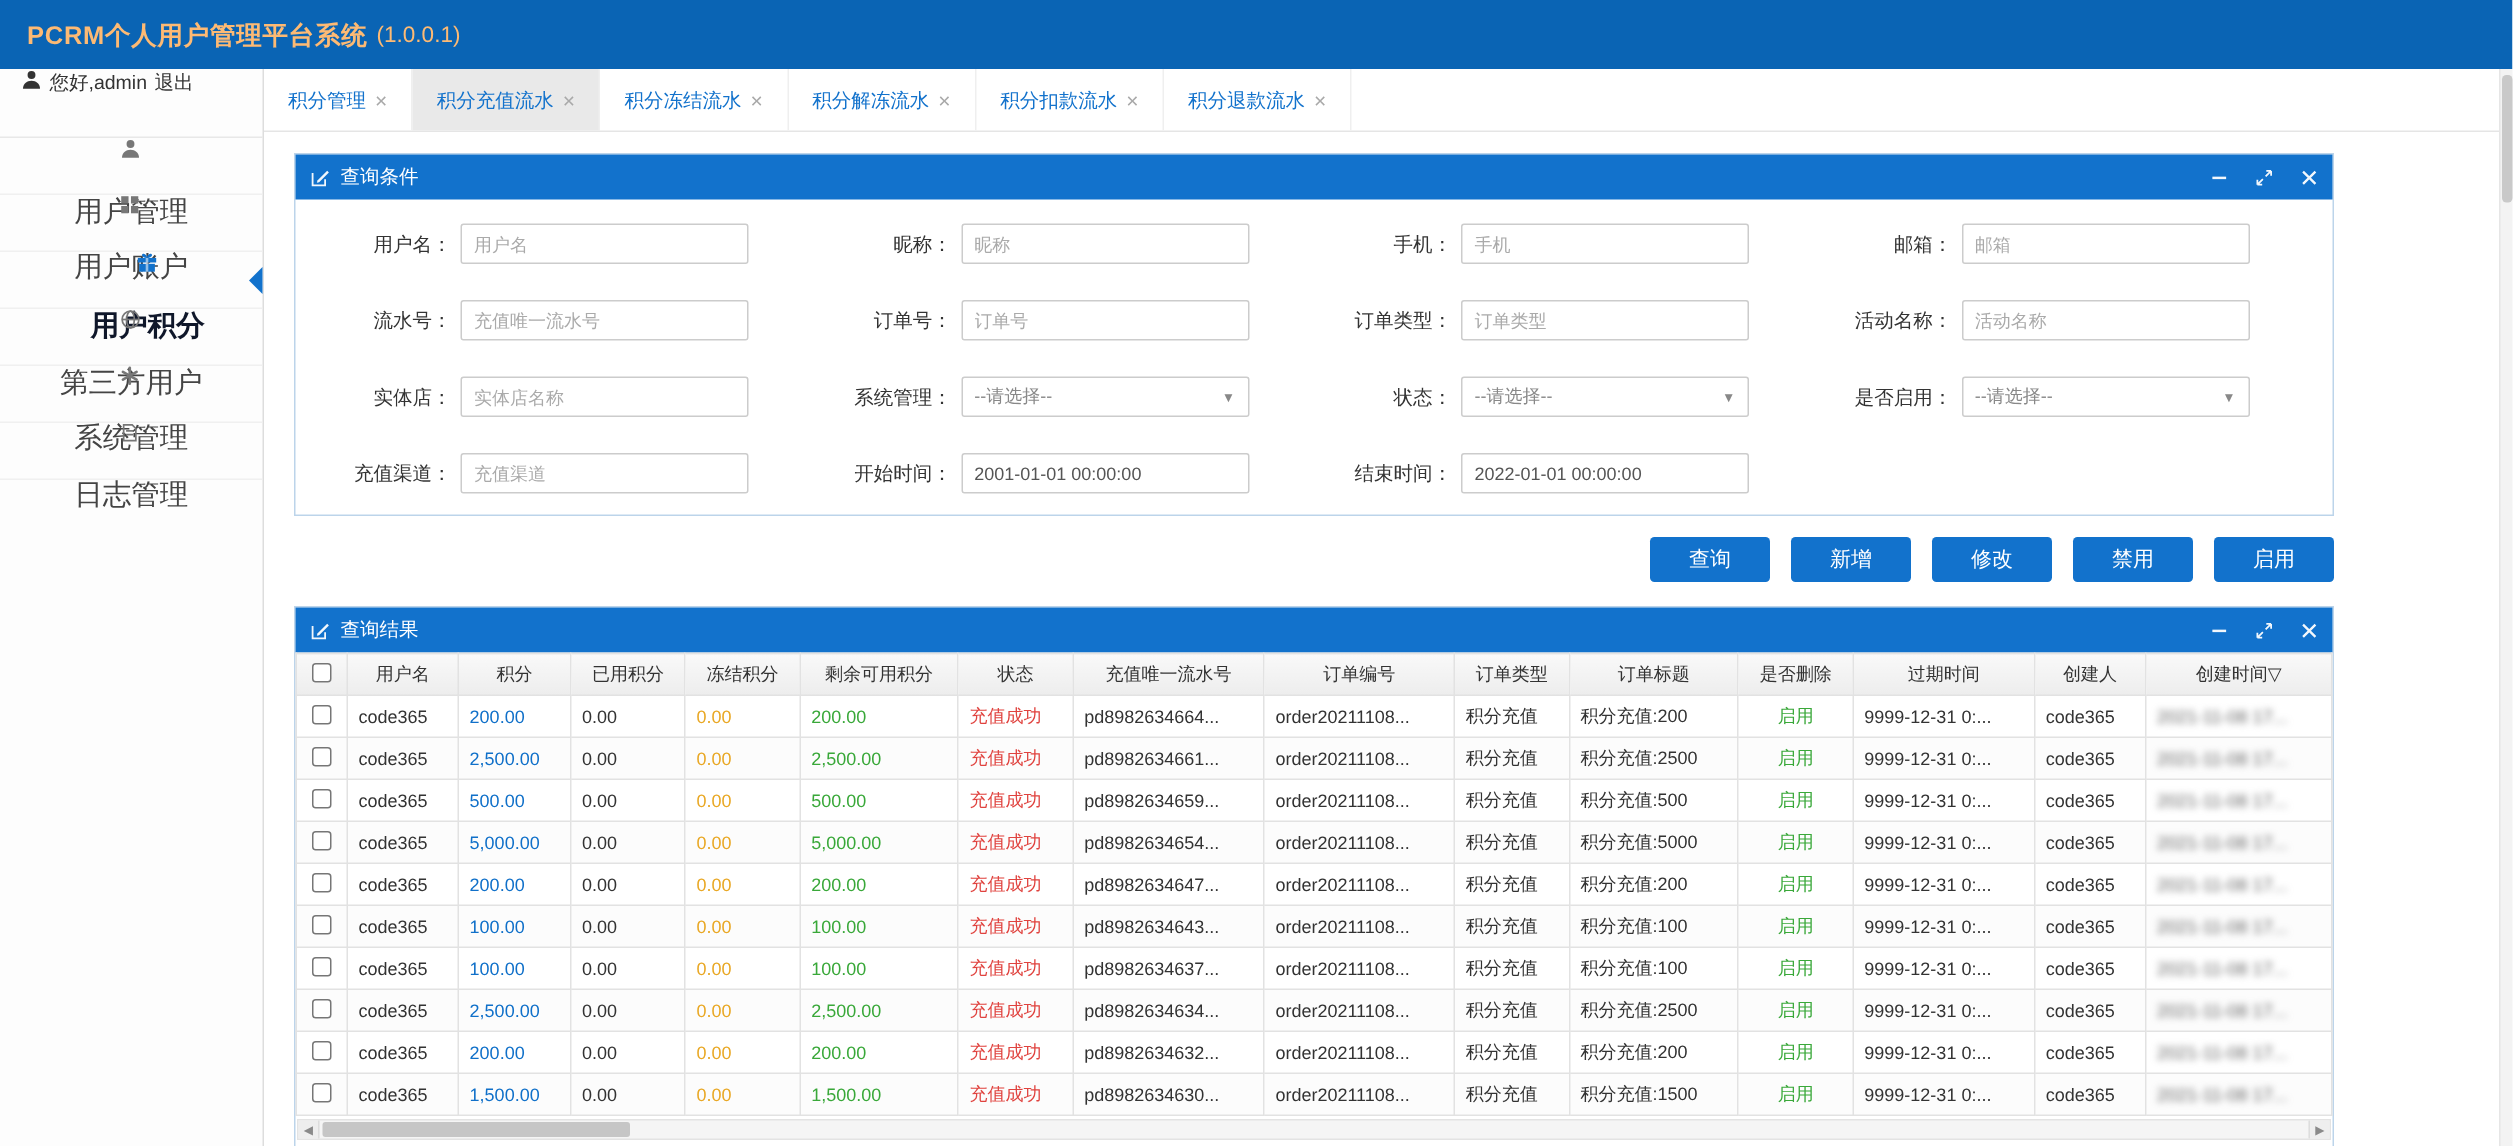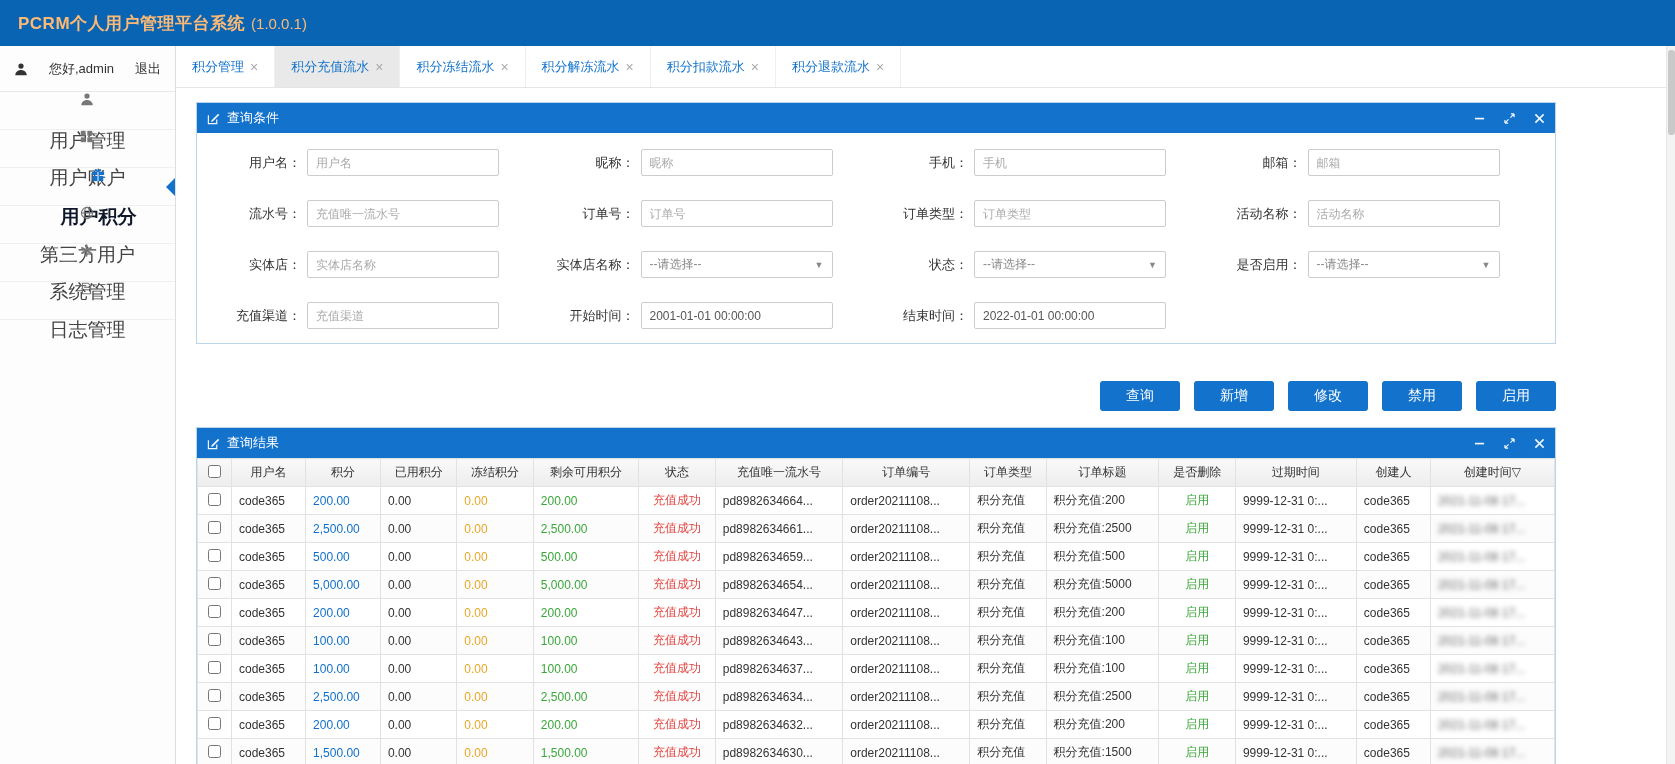--- a/index.html
+++ b/index.html
@@ -8,21 +8,21 @@
 
   
   .topbar { height:46px; background:#0a64b4; color:#fdba74; display:flex; align-items:center; padding:0 18px; }
   .topbar .title { font-size:17px; font-weight:bold; letter-spacing:.5px; }
   .topbar .version { font-size:15px; margin-left:6px; font-weight:normal; }
 
   .layout { display:flex; height:718px; }
 
   
   .sidebar { width:176px; background:#fdfdfd; border-right:1px solid #ddd; flex:none; }
-  .side-user { height:46px; display:flex; align-items:center; padding:0 14px; border-bottom:1px solid #e8e8e8; gap:21px; font-size:13px; }
+  .side-user { height:46px; display:flex; align-items:flex-start; padding:0 14px; border-bottom:1px solid #e8e8e8; gap:5px; font-size:13px; }
   .side-user .logout { cursor:pointer; }
   .side-item { height:38px; display:flex; align-items:center; gap:22px; padding:0 14px; border-bottom:1px solid #f0f0f0; color:#444; cursor:pointer; position:relative; font-size:19px;flex-direction:column; }
   .side-item .sicon { width:15px; display:inline-flex; color:#777; }
   .side-item.active { color:#0f172a; font-weight:bold;padding-left:36px; }
   .side-item.active .sicon { color:#1272cc; }
   .side-item.active::after { content:""; position:absolute; right:0; top:50%; margin-top:-9px;
     border-top:9px solid transparent; border-bottom:9px solid transparent; border-right:9px solid #1272cc; }
 
   
   .content { flex:1; position:relative; overflow:hidden; }
@@ -44,33 +44,33 @@
   .tinput { width:192px; height:27px; border:1px solid #ccc; border-radius:2px; padding:0 8px; font-size:12px; color:#555;
     font-family:"Liberation Sans","DejaVu Sans",sans-serif; }
   .tinput::placeholder { color:#aaa; }
   .selectbox { width:192px; height:27px; border:1px solid #ccc; border-radius:2px; padding:0 8px; font-size:12px; color:#888;
     display:flex; align-items:center; justify-content:space-between; cursor:pointer; background:#fff; }
   .selectbox .caret { color:#888; font-size:9px; }
 
   
   .actions { width:1360px; margin:14px 0 0 20px; display:flex; justify-content:flex-end; }
   .btn { width:80px; height:30px; background:#1272cc; border:none; border-radius:3px; color:#fff; font-size:14px; cursor:pointer; margin-left:14px;
-    font-family:Liberation Mono, monospace;margin-top:23px; }
+    font-family:Liberation Mono, monospace; }
 
   
   table { width:100%; border-collapse:collapse; table-layout:auto; font-size:12px; }
   th, td { border:1px solid #e2e2e2; padding:5px 7px; white-space:nowrap; overflow:hidden; text-overflow:ellipsis; }
   thead th { background:linear-gradient(#f9f9f9,#ededed); color:#333; font-weight:normal; text-align:center; height:27px; cursor:pointer; }
   tbody td { color:#333; text-align:left; height:26px; }
   tbody tr:nth-child(even) { background:#fcfcfc; }
   th.chk, td.chk { width:34px; text-align:center; }
   tbody td:nth-child(3)  { color:#1070c9; }
   tbody td:nth-child(5)  { color:#e9a825; }
   tbody td:nth-child(6)  { color:#39a839; }
-  tbody td:nth-child(7)  { color:#e0433f; text-align:center; }
+  tbody td:nth-child(7)  { color:#e0433f; text-align:left; }
   tbody td:nth-child(12) { color:#39a839; text-align:center; }
   tbody td:nth-child(15) { filter:blur(2.5px); color:#666; }
 
   
   .hscroll { height:14px; margin:2px 1px; background:#f5f5f5; border:1px solid #e3e3e3; position:relative; }
   .hscroll .arrow { position:absolute; top:0; width:14px; height:12px; background:#eee; color:#8a8a8a; font-size:8px;
     display:flex; align-items:center; justify-content:center; cursor:pointer; }
   .hscroll .arrow.left { left:0; border-right:1px solid #ddd; }
   .hscroll .arrow.right { right:0; border-left:1px solid #ddd; }
   .hscroll .thumb { position:absolute; left:16px; top:1px; width:205px; height:10px; background:#c6c6c6; border-radius:2px; cursor:pointer; }
@@ -257,21 +257,21 @@
      </div>
           <div class="field">
        <label class="flabel">活动名称：</label>
             <input class="tinput" placeholder="活动名称" style="">
      </div>
           <div class="field">
        <label class="flabel">实体店：</label>
             <input class="tinput" placeholder="实体店名称" style="">
      </div>
           <div class="field">
-       <label class="flabel">实体店名称：</label>
+       <label class="flabel">系统管理：</label>
             <div class="selectbox">
               <span>--请选择--</span>
               <span class="caret">▼</span>
             </div>
      </div>
           <div class="field">
        <label class="flabel">状态：</label>
             <div class="selectbox">
               <span>--请选择--</span>
               <span class="caret">▼</span>

